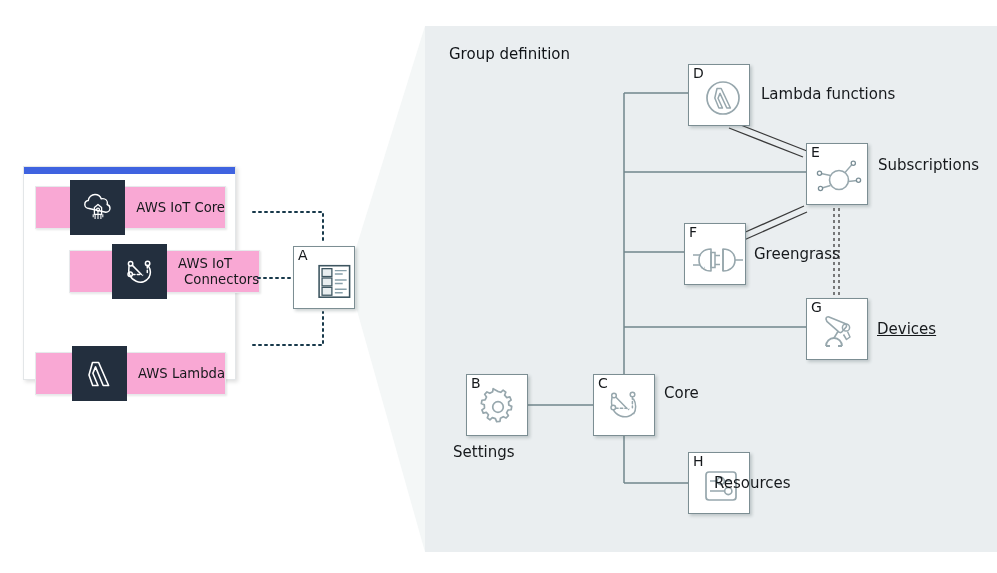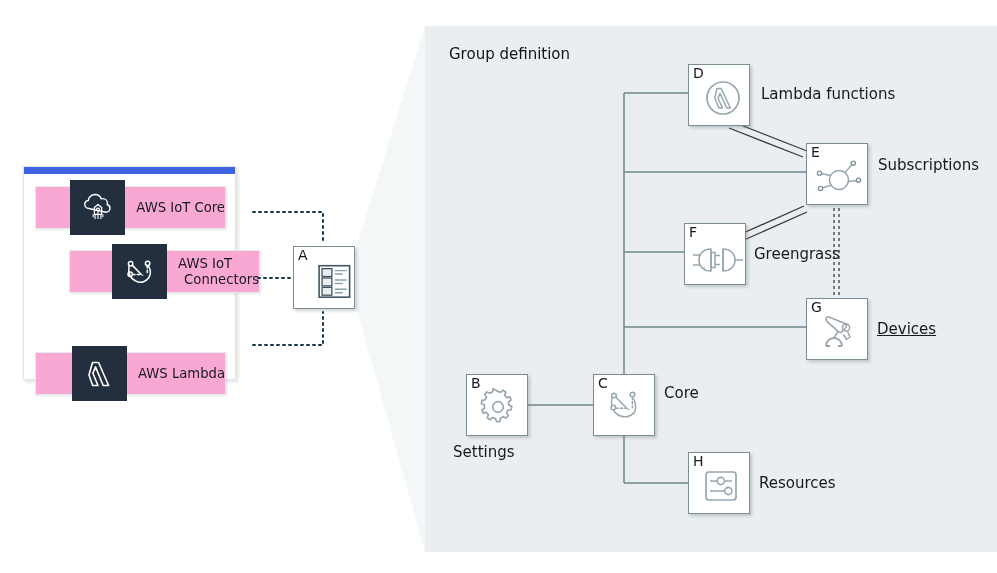--- a/index.html
+++ b/index.html
@@ -71,21 +71,21 @@
   #node-B{left:466px;top:374px;}
   #node-C{left:593px;top:374px;}
   #node-H{left:688px;top:452px;}
 
   #label-D{left:761px;top:85px;}
   #label-E{left:878px;top:156px;}
   #label-F{left:754px;top:245px;}
   #label-G{left:877px;top:320px;text-decoration:underline;}
   #label-B{left:453px;top:443px;}
   #label-C{left:664px;top:376px;margin-top:8px;}
-  #label-H{left:759px;top:474px;}
+  #label-H{left:714px;top:474px;}
 
   svg.overlay{position:absolute;left:0;top:0;width:997px;height:573px;pointer-events:none;}
 </style>
 </head>
 <body>
 
 <div class="abs" id="services-panel">
 
   <div class="service-card" id="card-0">
     <div class="service-icon">

